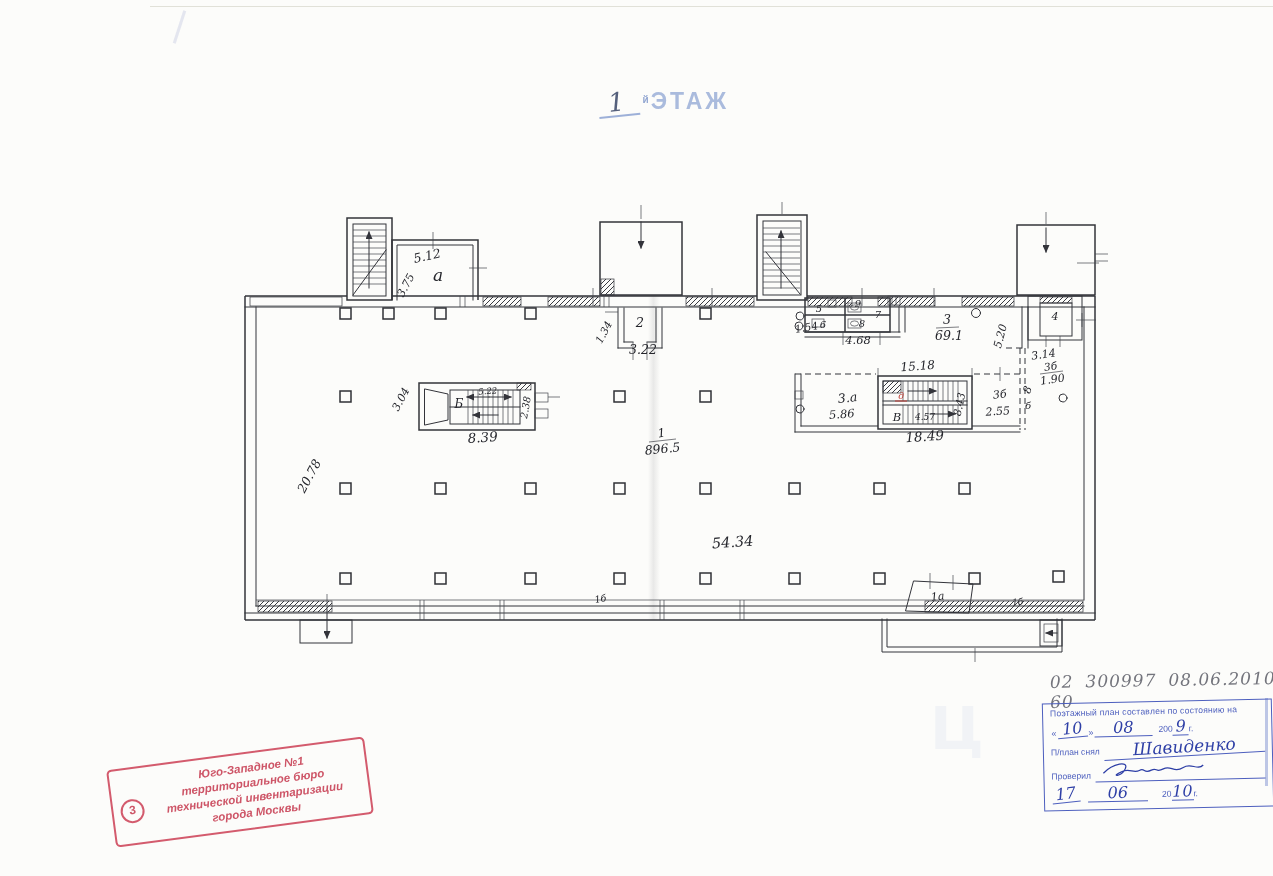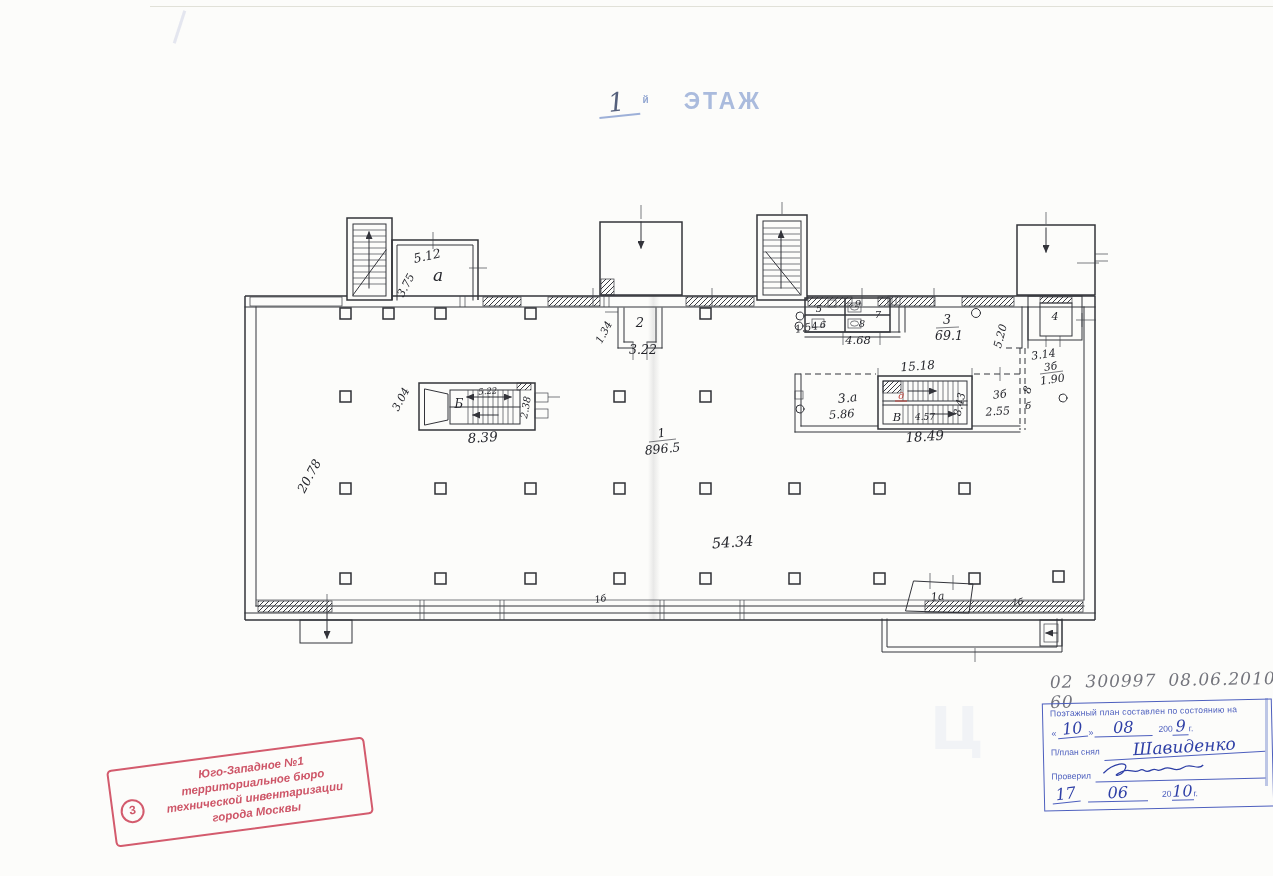--- a/index.html
+++ b/index.html
@@ -13,21 +13,21 @@
   .watermark{position:absolute;left:930px;top:695px;width:140px;height:80px;opacity:.07;color:#6f86c8;
              font-weight:bold;font-size:58px;font-family:"DejaVu Sans",sans-serif;letter-spacing:4px;}
   .edge-streak{position:absolute;left:1265px;top:698px;width:3px;height:88px;background:#7d8fd0;opacity:.5;}
 
   
   .title{position:absolute;left:598px;top:88px;width:190px;display:flex;align-items:flex-end;}
   .title .num{font-family:"DejaVu Serif",serif;font-style:italic;font-size:26px;color:#55607c;
               border-bottom:2px solid #9db0d8;padding:0 14px 0 10px;transform:rotate(-6deg);line-height:1;}
   .title .sup{font-size:10px;color:#93a7d2;margin:0 2px 12px 4px;font-weight:bold;}
   .title .word{font-size:23px;color:#9cb0d8;letter-spacing:3px;font-weight:bold;margin-bottom:2px;
-               font-family:"Liberation Sans",sans-serif;opacity:.85;margin-left:33px;}
+               font-family:"Liberation Sans",sans-serif;opacity:.85;}
 
   
   svg{position:absolute;left:0;top:0;}
   .ln{stroke:#33343a;stroke-width:1;fill:none;stroke-linecap:square;}
   .ln2{stroke:#33343a;stroke-width:1.5;fill:none;}
   .thin{stroke:#44454c;stroke-width:.7;fill:none;}
   .dash{stroke:#33343a;stroke-width:1;fill:none;stroke-dasharray:6 4;}
   .col{fill:#fcfcfa;stroke:#2f3036;stroke-width:1.5;}
   .wfill{fill:#fcfcfa;}
   text.hand{font-family:"DejaVu Serif",serif;font-style:italic;fill:#25262c;text-anchor:middle;}

